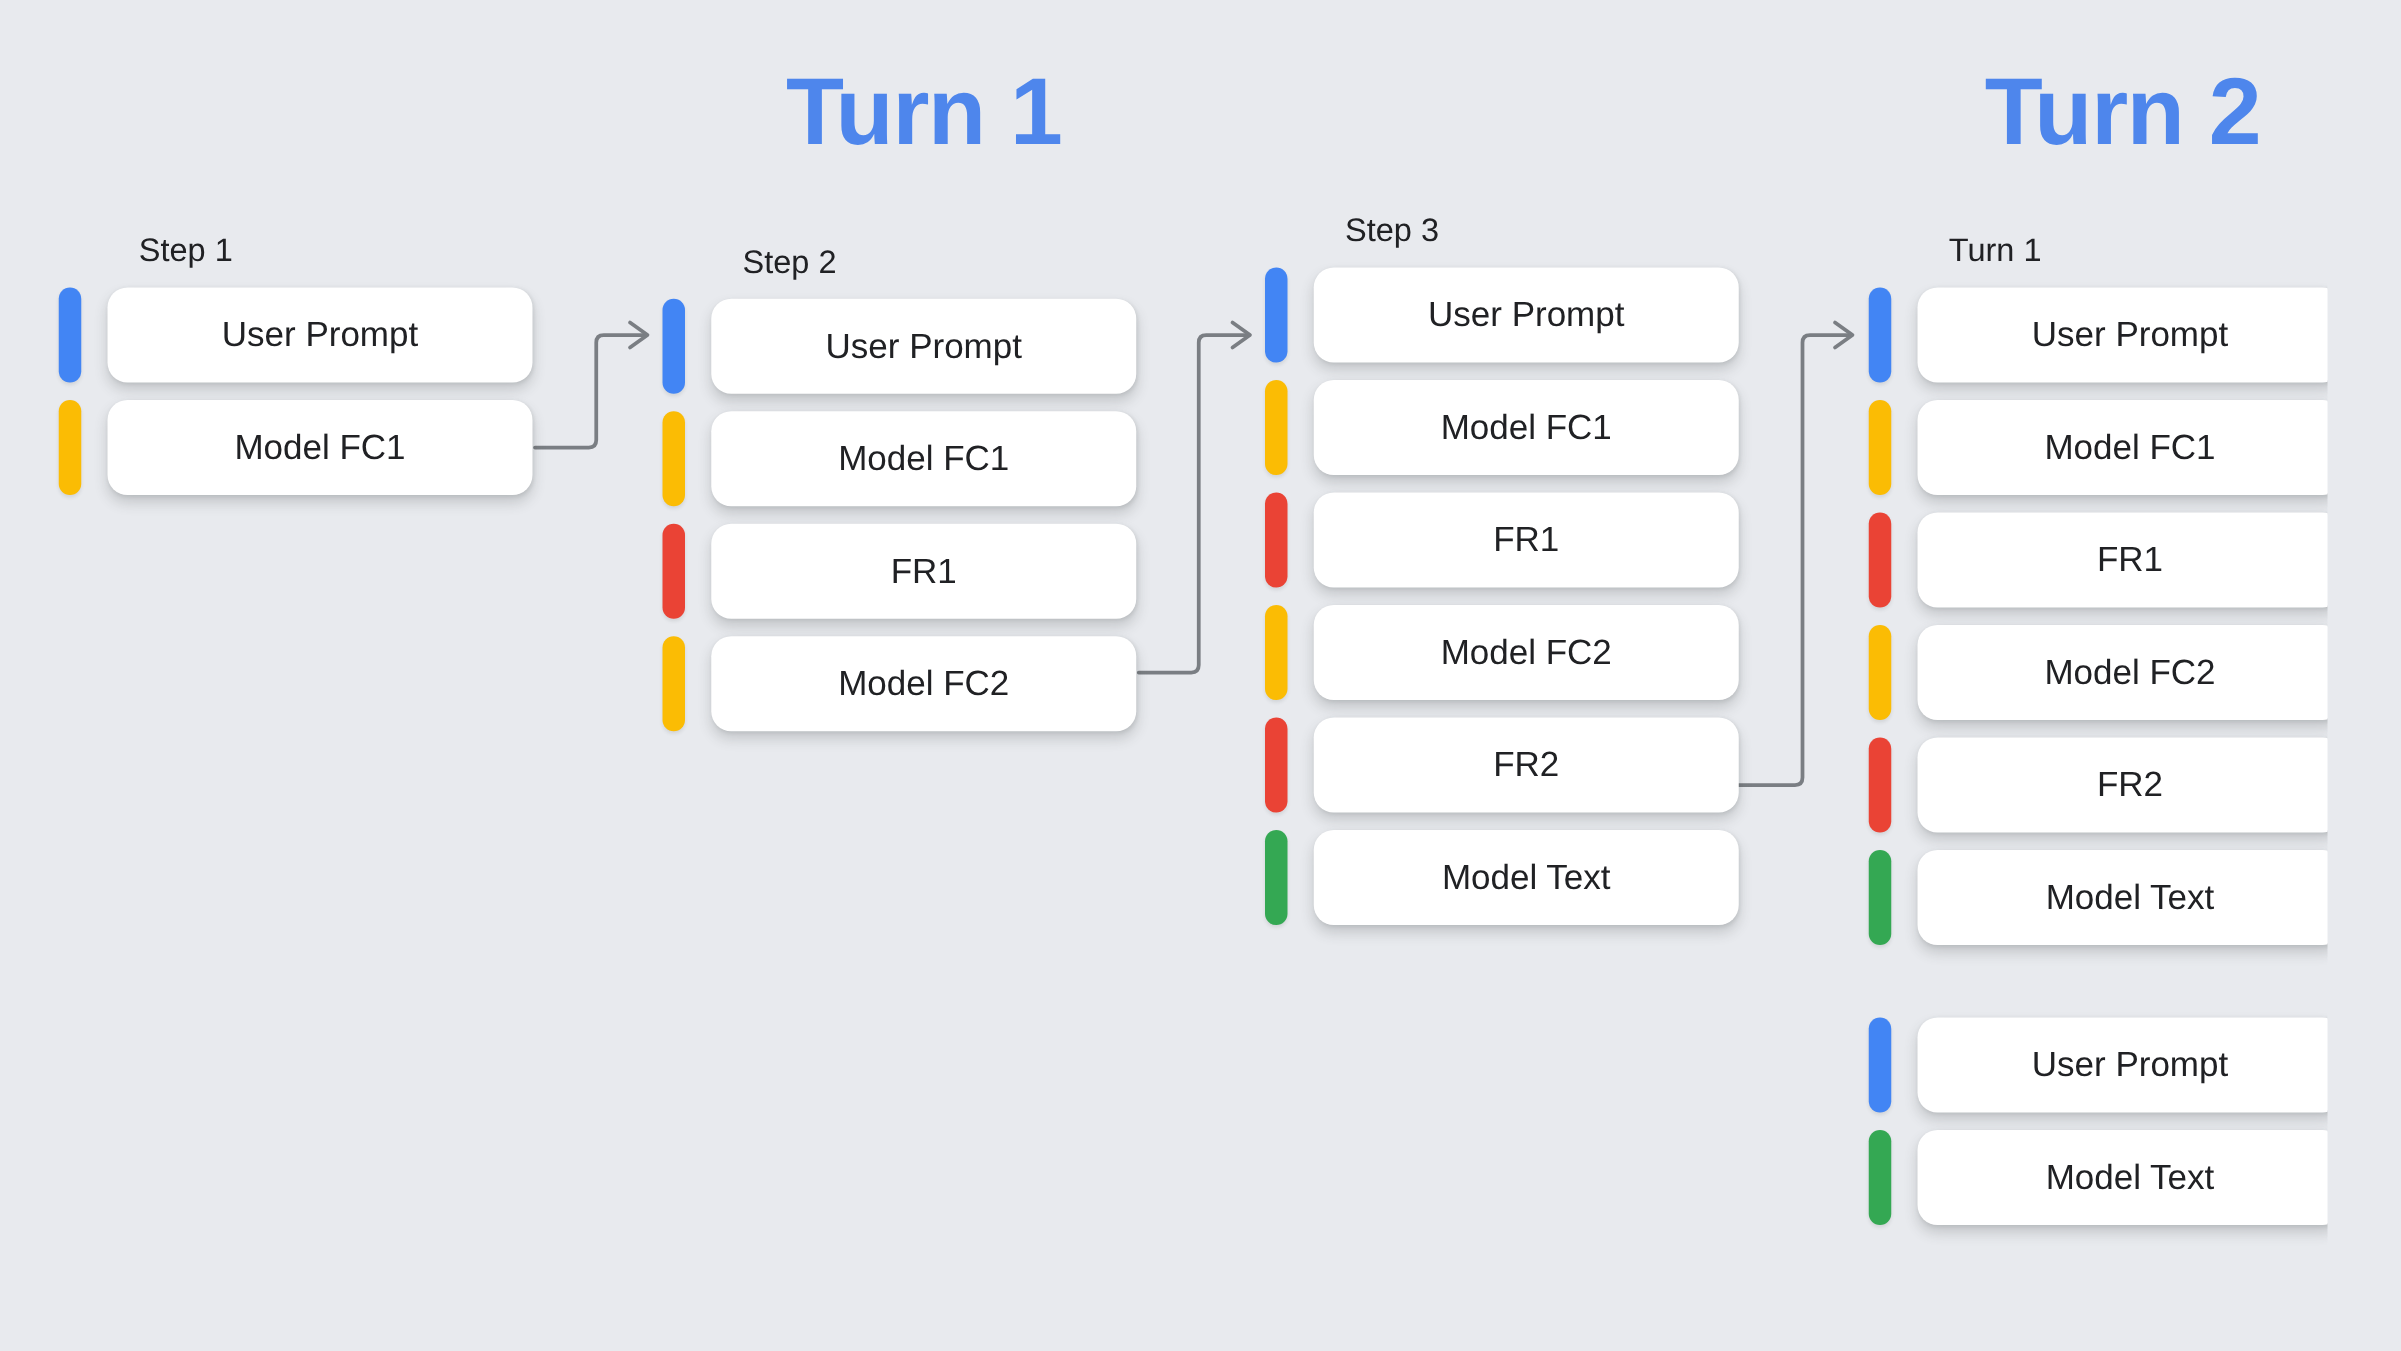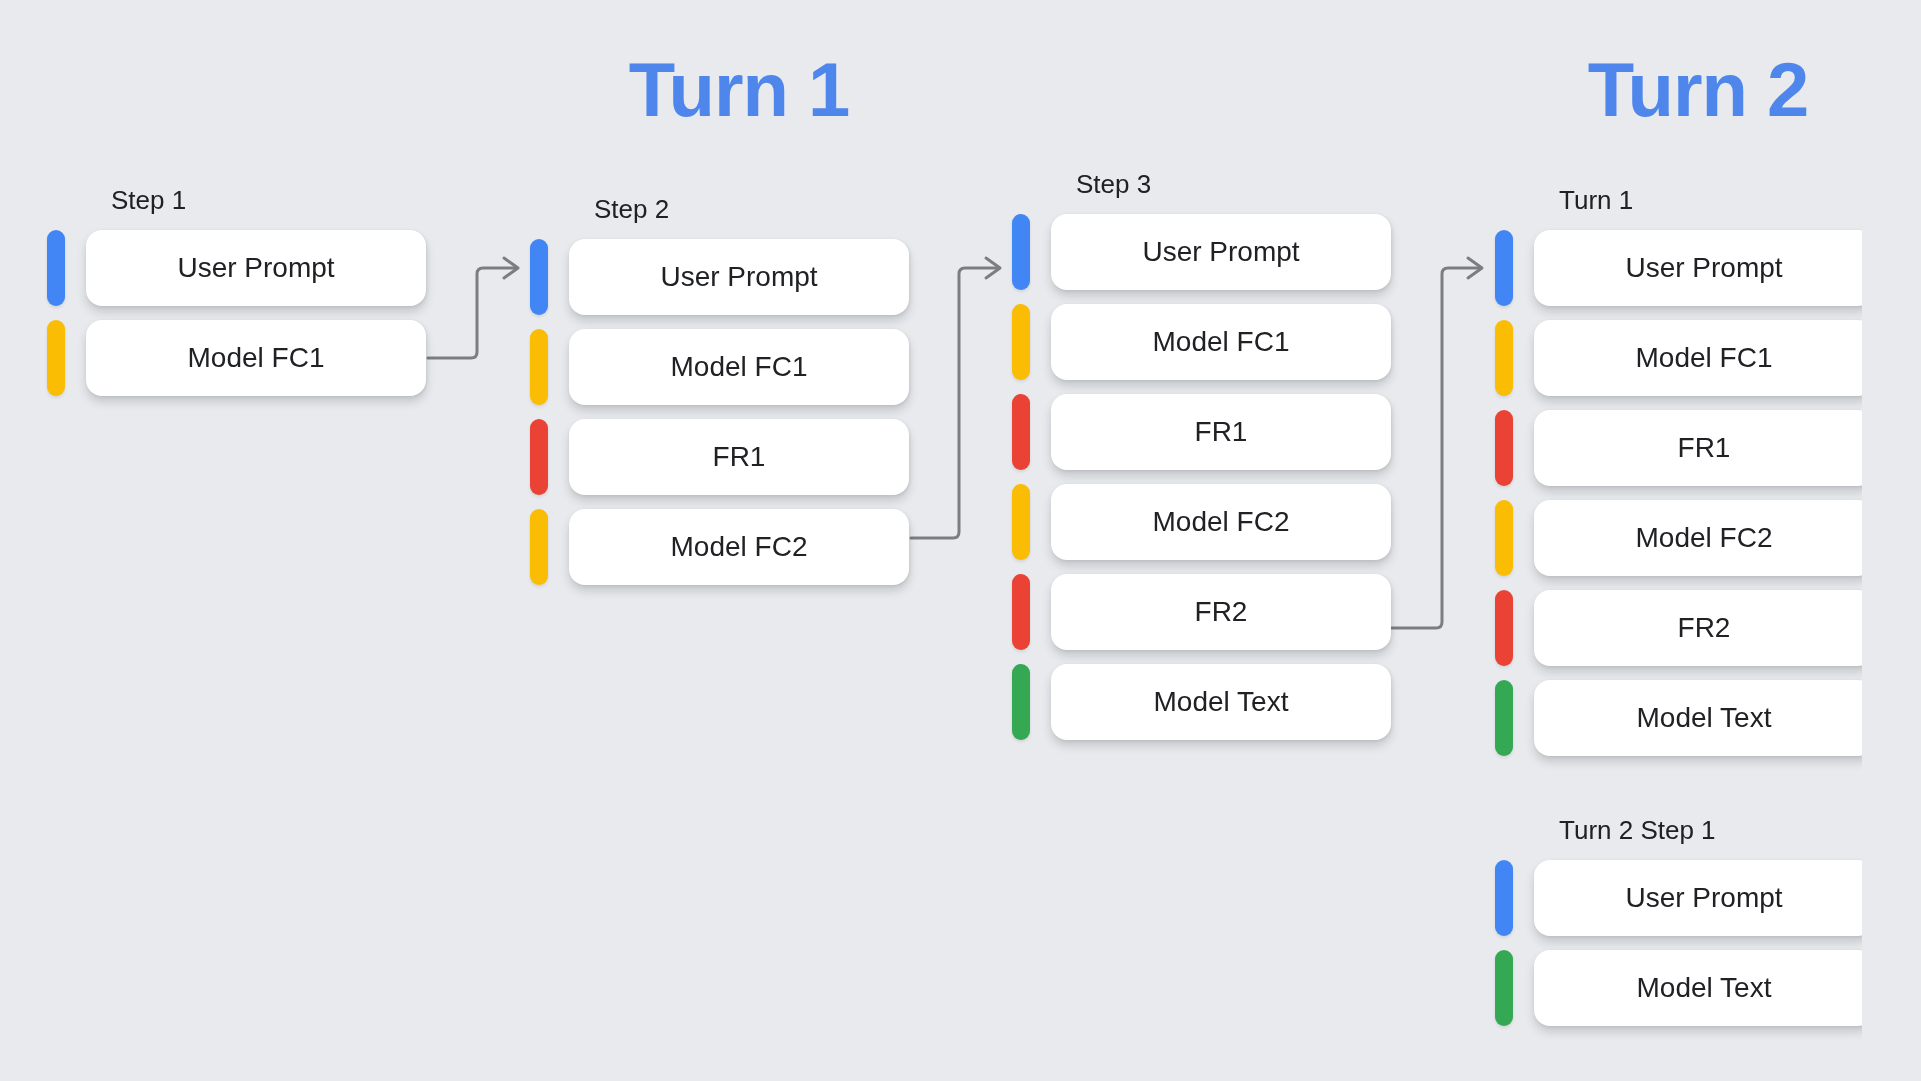--- a/index.html
+++ b/index.html
@@ -144,21 +144,20 @@
       <span class="bar" data-color="red"></span>
       <div class="box">FR2</div>
     </div>
     <div class="row">
       <span class="bar" data-color="green"></span>
       <div class="box">Model Text</div>
     </div>
   </section>
 
   <section class="column" style="left:1495px;top:814px;">
-    <div class="col-label">Turn 2 Step 1</div>
     <div class="row">
       <span class="bar" data-color="blue"></span>
       <div class="box">User Prompt</div>
     </div>
     <div class="row">
       <span class="bar" data-color="green"></span>
       <div class="box">Model Text</div>
     </div>
   </section>
 

